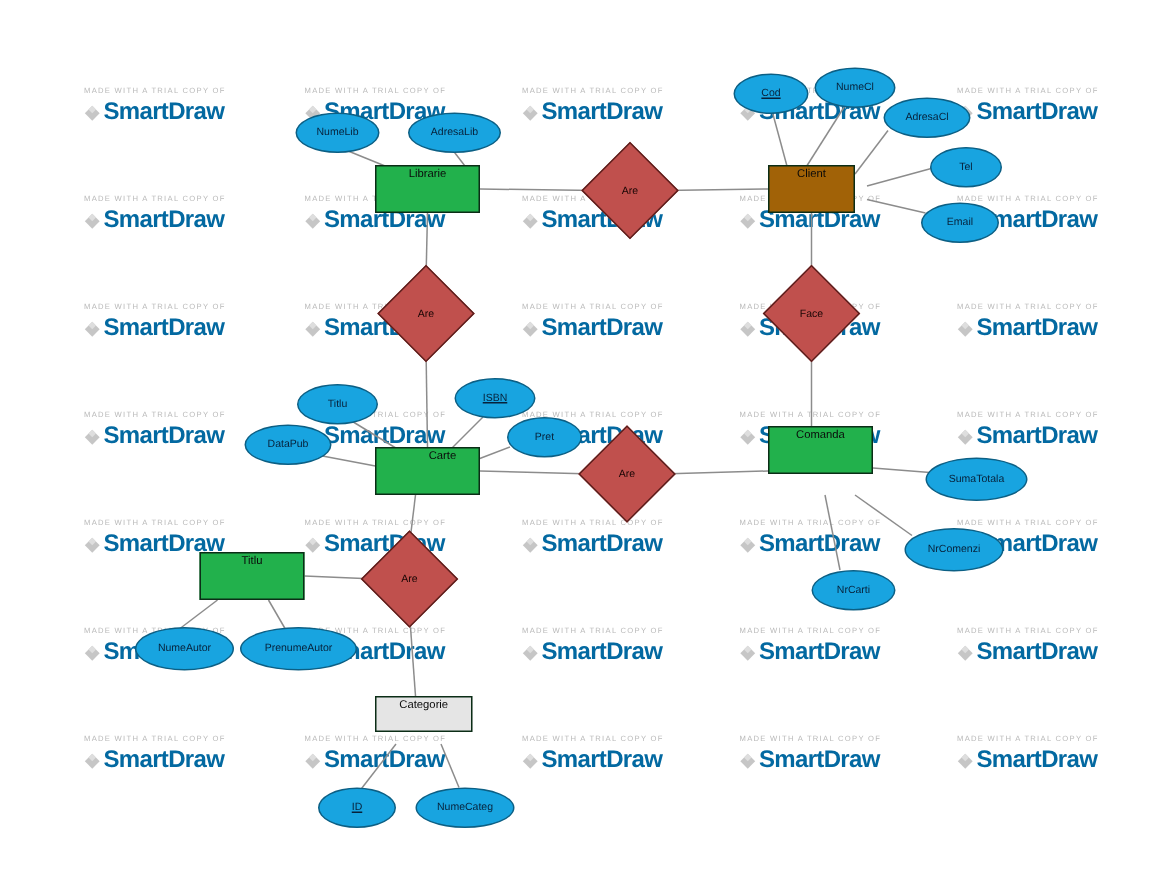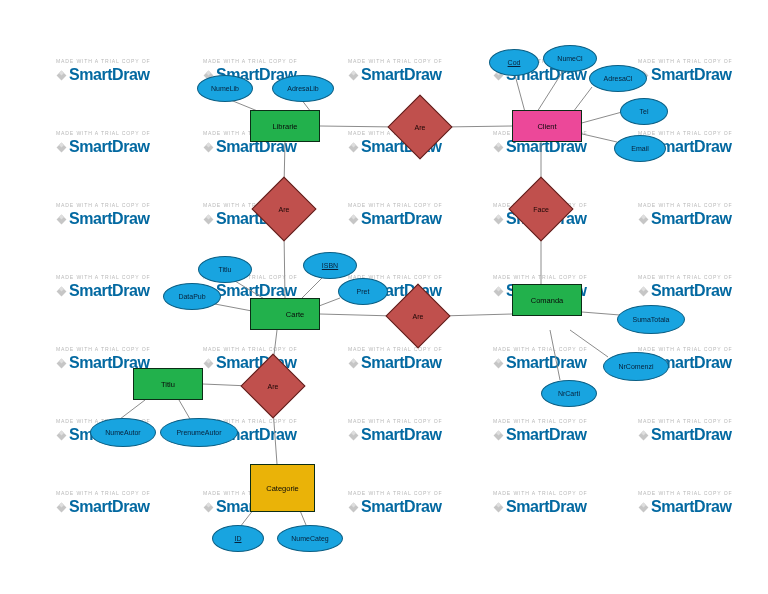--- a/index.html
+++ b/index.html
@@ -71,21 +71,21 @@
     left: 0; top: 0;
     width: 768px; height: 594px;
     z-index: 3;
   }
 
   .entity {
     position: absolute;
     background: #22b14c;
     border: 1.6px solid #0b2d16;
     display: flex;
-    align-items: center;
+    align-items: flex-start;
     justify-content: center;
     font-size: 7.5px;
     color: #0a0a0a;
     font-family: "Liberation Sans", sans-serif;
     box-sizing: border-box;
   }
 
   .attribute {
     position: absolute;
     background: #18a4e0;
@@ -513,33 +513,33 @@
       <line x1="120" y1="419" x2="145" y2="400" stroke="#8c8c8c" stroke-width="1"></line>
       <line x1="190" y1="419" x2="179" y2="400" stroke="#8c8c8c" stroke-width="1"></line>
       <line x1="240" y1="527" x2="264" y2="496" stroke="#8c8c8c" stroke-width="1"></line>
       <line x1="306" y1="525" x2="294" y2="496" stroke="#8c8c8c" stroke-width="1"></line>
     </svg>
 
   <div id="node-layer">
       <div class="entity" style="left: 250px; top: 110px; width: 70px; height: 32px; background: rgb(34, 177, 76); border-color: rgb(11, 45, 22);">
         <span>Librarie</span>
       </div>
-      <div class="entity" style="left: 512px; top: 110px; width: 70px; height: 32px; background: #ec4899; border-color: rgb(11, 45, 22);">
+      <div class="entity" style="left: 512px; top: 110px; width: 58px; height: 32px; background: #a16207; border-color: rgb(11, 45, 22);">
         <span>Client</span>
       </div>
       <div class="entity" style="left: 250px; top: 298px; width: 70px; height: 32px; background: rgb(34, 177, 76); border-color: rgb(11, 45, 22); padding-left: 20px;">
         <span>Carte</span>
       </div>
       <div class="entity" style="left: 512px; top: 284px; width: 70px; height: 32px; background: rgb(34, 177, 76); border-color: rgb(11, 45, 22);">
         <span>Comanda</span>
       </div>
       <div class="entity" style="left: 133px; top: 368px; width: 70px; height: 32px; background: rgb(34, 177, 76); border-color: rgb(11, 45, 22);">
         <span>Titlu</span>
       </div>
-      <div class="entity" style="left: 250px; top: 464px; width: 65px; height: 48px; background: #eab308; border-color: rgb(11, 45, 22);">
+      <div class="entity" style="left: 250px; top: 464px; width: 65px; height: 24px; background: #e5e5e5; border-color: rgb(11, 45, 22);">
         <span>Categorie</span>
       </div>
       <div class="relationship" style="left: 397px; top: 104px; width: 46px; height: 46px;">
         <div class="diamond-shape" style="background: rgb(192, 80, 77); border-color: rgb(92, 31, 29);"></div>
         <span class="rel-label">Are</span>
       </div>
       <div class="relationship" style="left: 261px; top: 186px; width: 46px; height: 46px;">
         <div class="diamond-shape" style="background: rgb(192, 80, 77); border-color: rgb(92, 31, 29);"></div>
         <span class="rel-label">Are</span>
       </div>

